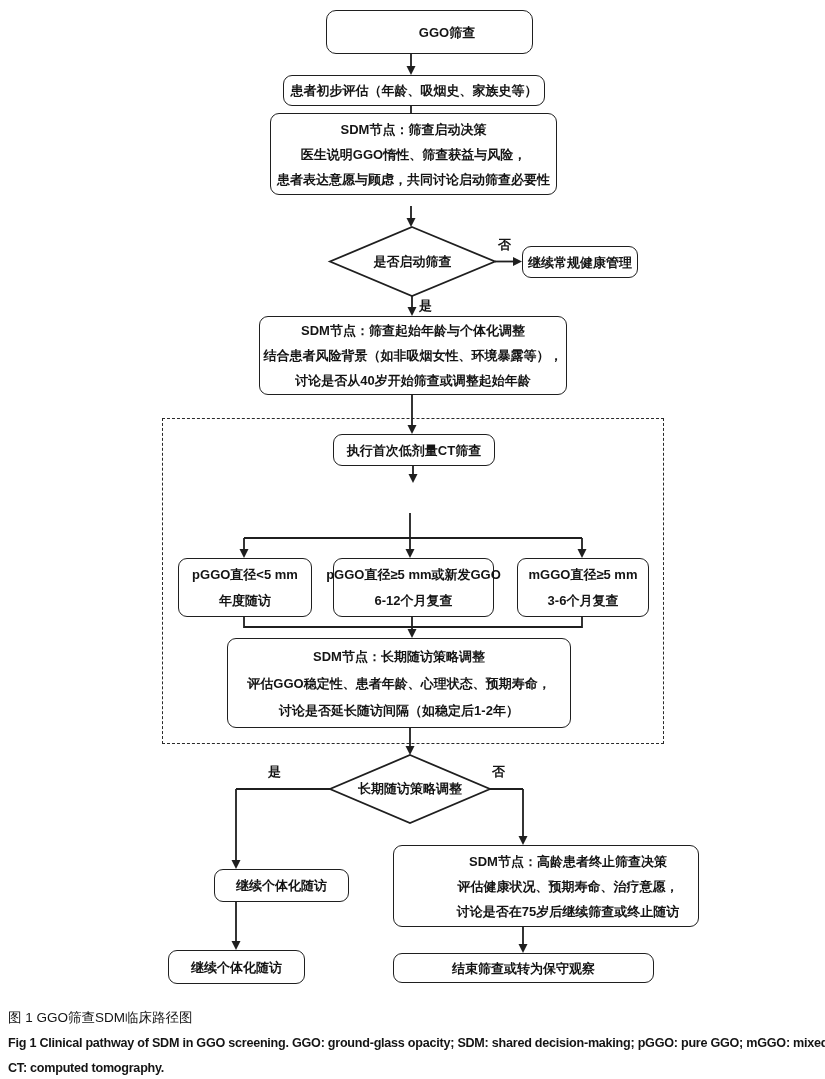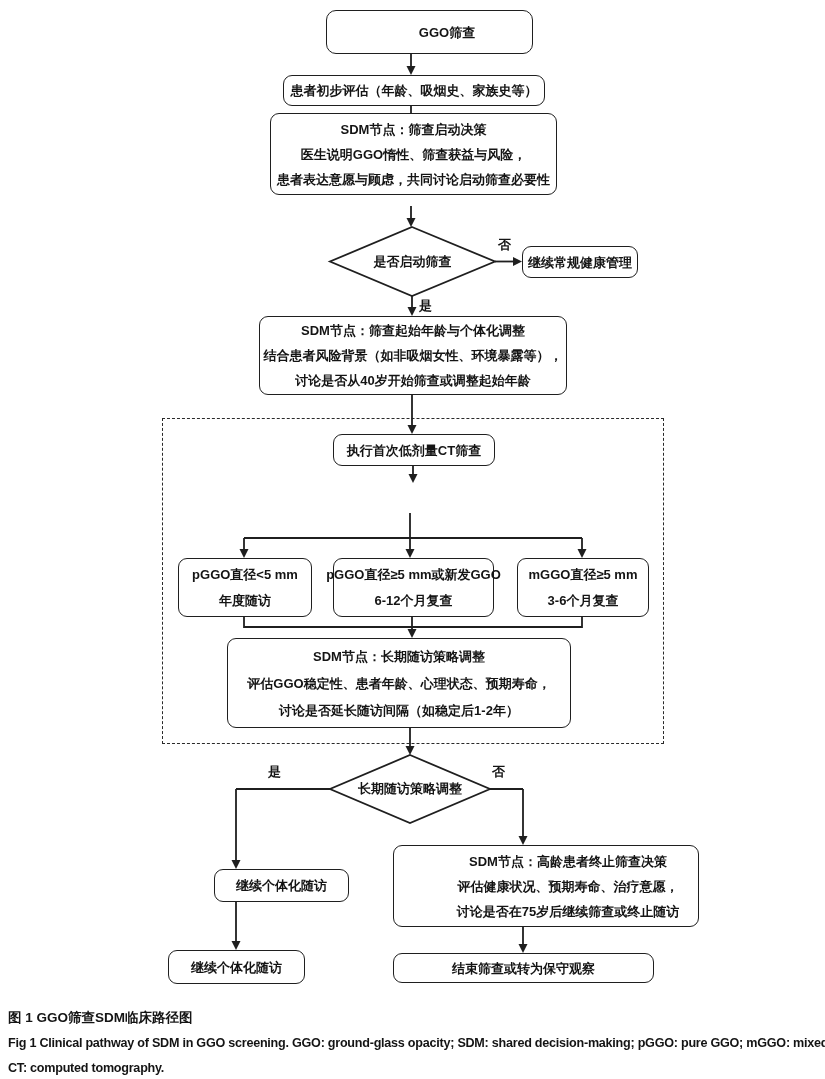--- a/index.html
+++ b/index.html
@@ -12,21 +12,21 @@
         display:flex;flex-direction:column;justify-content:center;align-items:center;
         text-align:center;font-size:13px;font-weight:600;line-height:25px;z-index:3;}
   .node span{display:block;white-space:nowrap;}
   .r10{border-radius:10px;}
   .lh26 span{line-height:26px;}
   .lh27 span{line-height:27px;}
   .dlabel{position:absolute;display:flex;justify-content:center;align-items:center;
           font-size:13px;font-weight:600;z-index:4;text-align:center;}
   .elabel{position:absolute;font-size:13px;font-weight:600;z-index:4;}
   .caption{position:absolute;left:8px;top:1008px;width:812px;z-index:3;}
-  .cap-zh{font-size:13.5px;font-weight:700;line-height:20px;margin:0 0 6px 0;}
+  .cap-zh{font-size:13.5px;font-weight:400;line-height:20px;margin:0 0 6px 0;}
   .cap-en{font-size:12.6px;font-weight:600;letter-spacing:-0.25px;line-height:19px;margin:0 0 6px 0;white-space:nowrap;}
 </style>
 </head>
 <body>
 
 <div class="stage">
 
   <svg class="connectors" width="825" height="1000" viewBox="0 0 825 1000">
     <g stroke="#1f1f1f" stroke-width="1.8" fill="none">
       <line x1="411" y1="52" x2="411" y2="67"></line>

